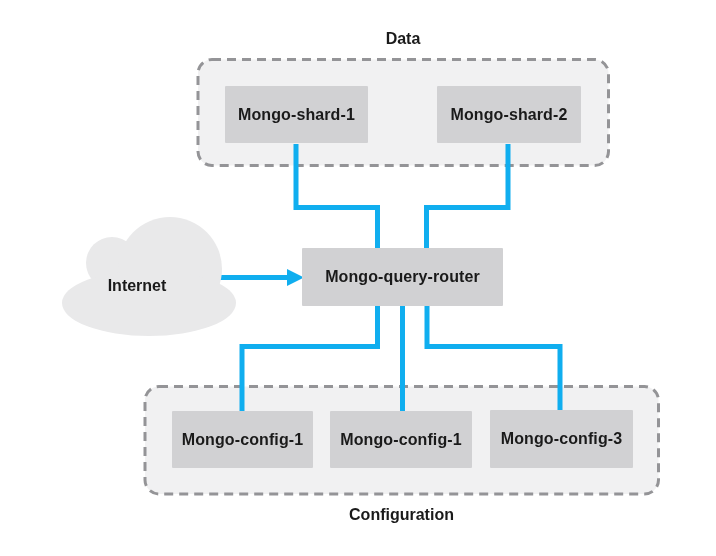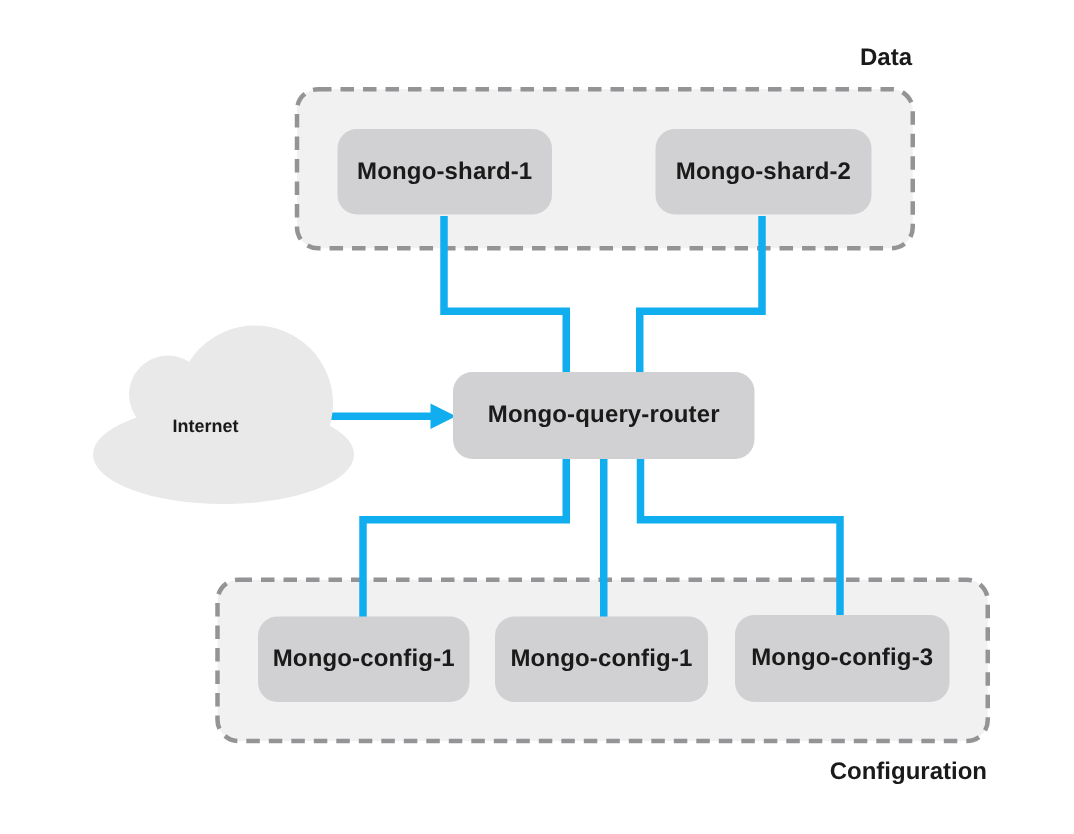--- a/index.html
+++ b/index.html
@@ -19,35 +19,35 @@
     font-family:"Liberation Sans",sans-serif;
     overflow:hidden;
   }
   .overlay{position:absolute;left:0;top:0;width:716px;height:556px;}
   .group-rect{fill:var(--group-fill);stroke:var(--group-border);stroke-width:3;stroke-dasharray:9 6;}
   .connector{stroke:var(--connector);stroke-width:5;fill:none;}
   .arrow-head{fill:var(--connector);stroke:none;}
   .node{
     position:absolute;
     background:var(--node-fill);
-    border-radius:13px;
+    border-radius:1px;
     display:flex;align-items:center;justify-content:center;
     font-size:16px;font-weight:700;color:var(--text);
     letter-spacing:.1px;
     white-space:nowrap;
   }
   .group-label{
     position:absolute;
     font-size:16px;font-weight:700;color:var(--text);
-    text-align:right;
+    text-align:center;
   }
   .cloud-part{position:absolute;background:var(--cloud-fill);border-radius:50%;}
   .cloud-label{
     position:absolute;
-    font-size:12px;font-weight:700;color:var(--text);
+    font-size:16px;font-weight:700;color:var(--text);
     text-align:center;
   }
 </style>
 </head>
 <body>
 
 <div class="canvas">
 
   <svg class="overlay" viewBox="0 0 716 556" xmlns="http://www.w3.org/2000/svg">
 

